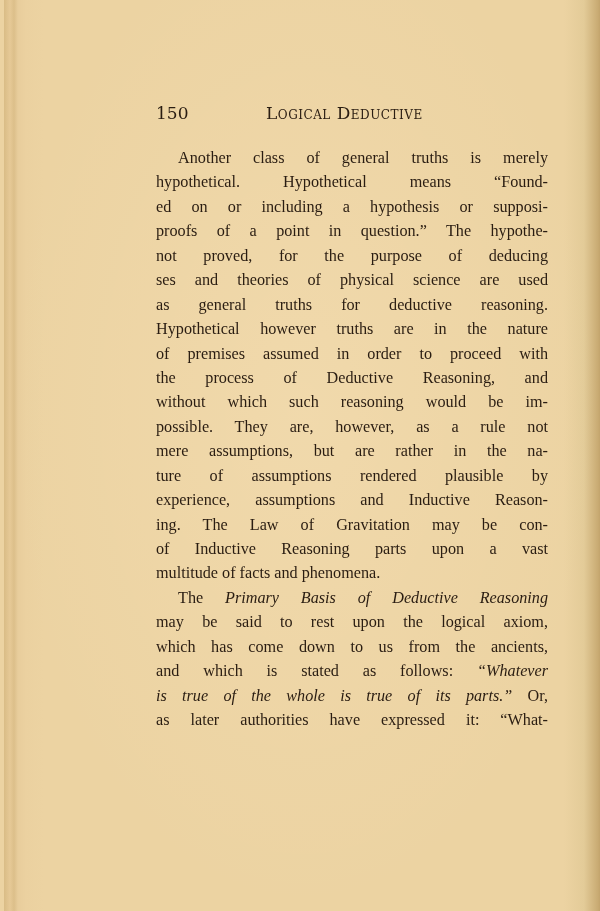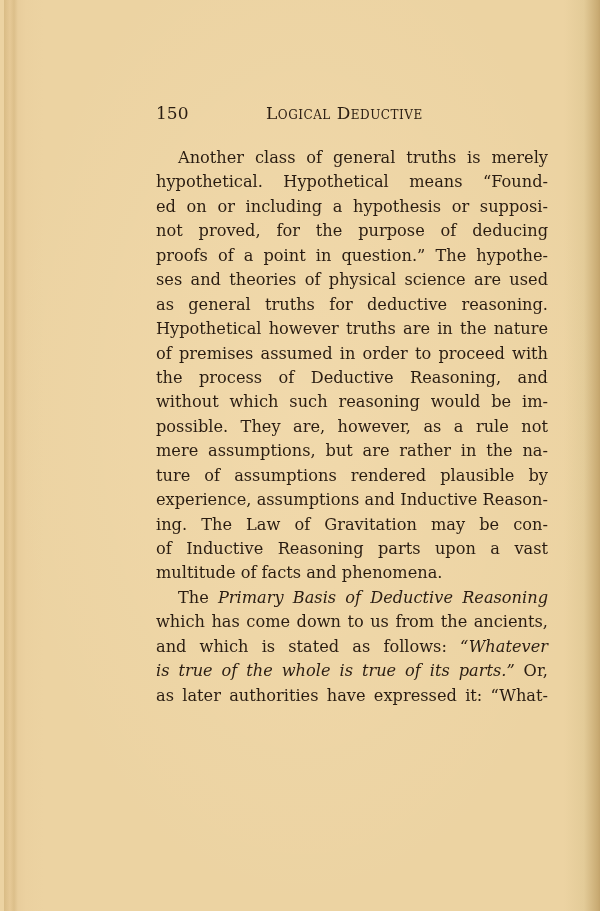--- a/index.html
+++ b/index.html
@@ -60,20 +60,21 @@
     width: 392px;
     font-size: 16.2px;
     line-height: 24.45px;
   }
   .line {
     display: block;
     white-space: nowrap;
     text-align: justify;
     text-align-last: justify;
     height: 24.45px;
+    font-family: Liberation Serif, serif;
   }
   .line.last {
     text-align-last: left;
   }
   .indent {
     padding-left: 22px;
   }
   .it {
     font-style: italic;
   }
@@ -86,39 +87,40 @@
   <div class="header">
     <span class="page-number">150</span>
     <span class="running-head">Logical Deductive</span>
   </div>
 
   <div class="body-text">
     <div>
       <span class="line indent">Another class of general truths is merely</span>
       <span class="line">hypothetical.  Hypothetical means “Found-</span>
       <span class="line">ed on or including a hypothesis or supposi-</span>
+      <span class="line">proofs of a point in question.”  The hypothe-</span>
       <span class="line">not proved, for the purpose of deducing</span>
-      <span class="line">proofs of a point in question.”  The hypothe-</span>
       <span class="line">ses and theories of physical science are used</span>
       <span class="line">as general truths for deductive reasoning.</span>
       <span class="line">Hypothetical however truths are in the nature</span>
       <span class="line">of premises assumed in order to proceed with</span>
       <span class="line">the process of Deductive Reasoning, and</span>
       <span class="line">without which such reasoning would be im-</span>
       <span class="line">possible.  They are, however, as a rule not</span>
       <span class="line">mere assumptions, but are rather in the na-</span>
       <span class="line">ture of assumptions rendered plausible by</span>
       <span class="line">experience, assumptions and Inductive Reason-</span>
       <span class="line">ing.  The Law of Gravitation may be con-</span>
       <span class="line">of Inductive Reasoning parts upon a vast</span>
       <span class="line last">multitude of facts and phenomena.</span>
     </div>
 
     <div>
       <span class="line indent"><span>The </span><span class="it">Primary Basis of Deductive Reasoning</span></span>
+      <span class="line">may be said to rest upon the logical axiom,</span>
       <span class="line">which has come down to us from the ancients,</span>
       <span class="line"><span>and which is stated as follows: </span><span class="it">“Whatever</span></span>
       <span class="line"><span class="it">is true of the whole is true of its parts.”</span><span>  Or,</span></span>
       <span class="line">as later authorities have expressed it: “What-</span>
     </div>
   </div>
 
 </div>
 
 </body></html>

